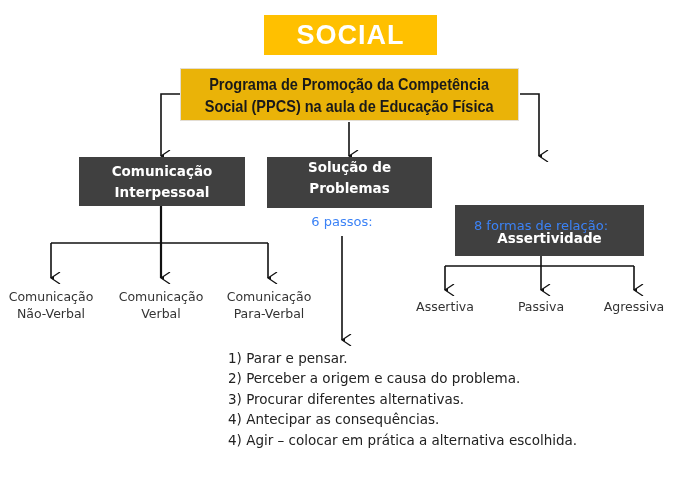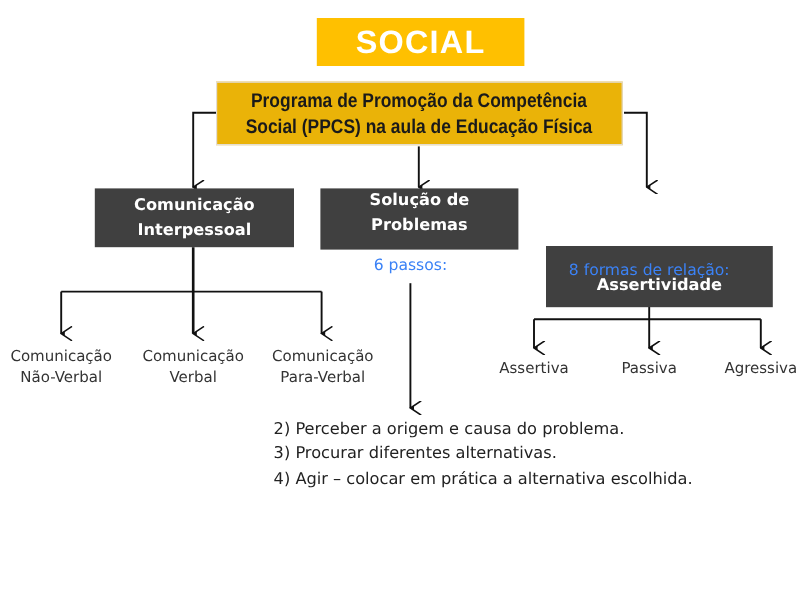--- a/index.html
+++ b/index.html
@@ -145,21 +145,23 @@
 <div class="abs label" style="left:0px; top:288px; width:102px;">Comunicação
 Não-Verbal</div>
 <div class="abs label" style="left:110px; top:288px; width:102px;">Comunicação
 Verbal</div>
 <div class="abs label" style="left:218px; top:288px; width:102px;">Comunicação
 Para-Verbal</div>
 
 <div class="abs sub-label" style="left:292px; top:214px; width:100px;">6 passos:</div>
 
 <ul class="abs steps">
+  <li>1)  Parar e pensar.</li>
   <li>2) Perceber a origem e causa do problema.</li>
   <li>3) Procurar  diferentes alternativas.</li>
+  <li>4) Antecipar as consequências.</li>
   <li>4) Agir – colocar em prática a alternativa escolhida.</li>
 </ul>
 
 <div class="abs sub-label" style="left:471px; top:218px; width:140px;">8 formas de relação:</div>
 <div class="abs label" style="left:405px; top:298px; width:80px;">Assertiva</div>
 <div class="abs label" style="left:501px; top:298px; width:80px;">Passiva</div>
 <div class="abs label" style="left:594px; top:298px; width:80px;">Agressiva</div>
 
 </body></html>

